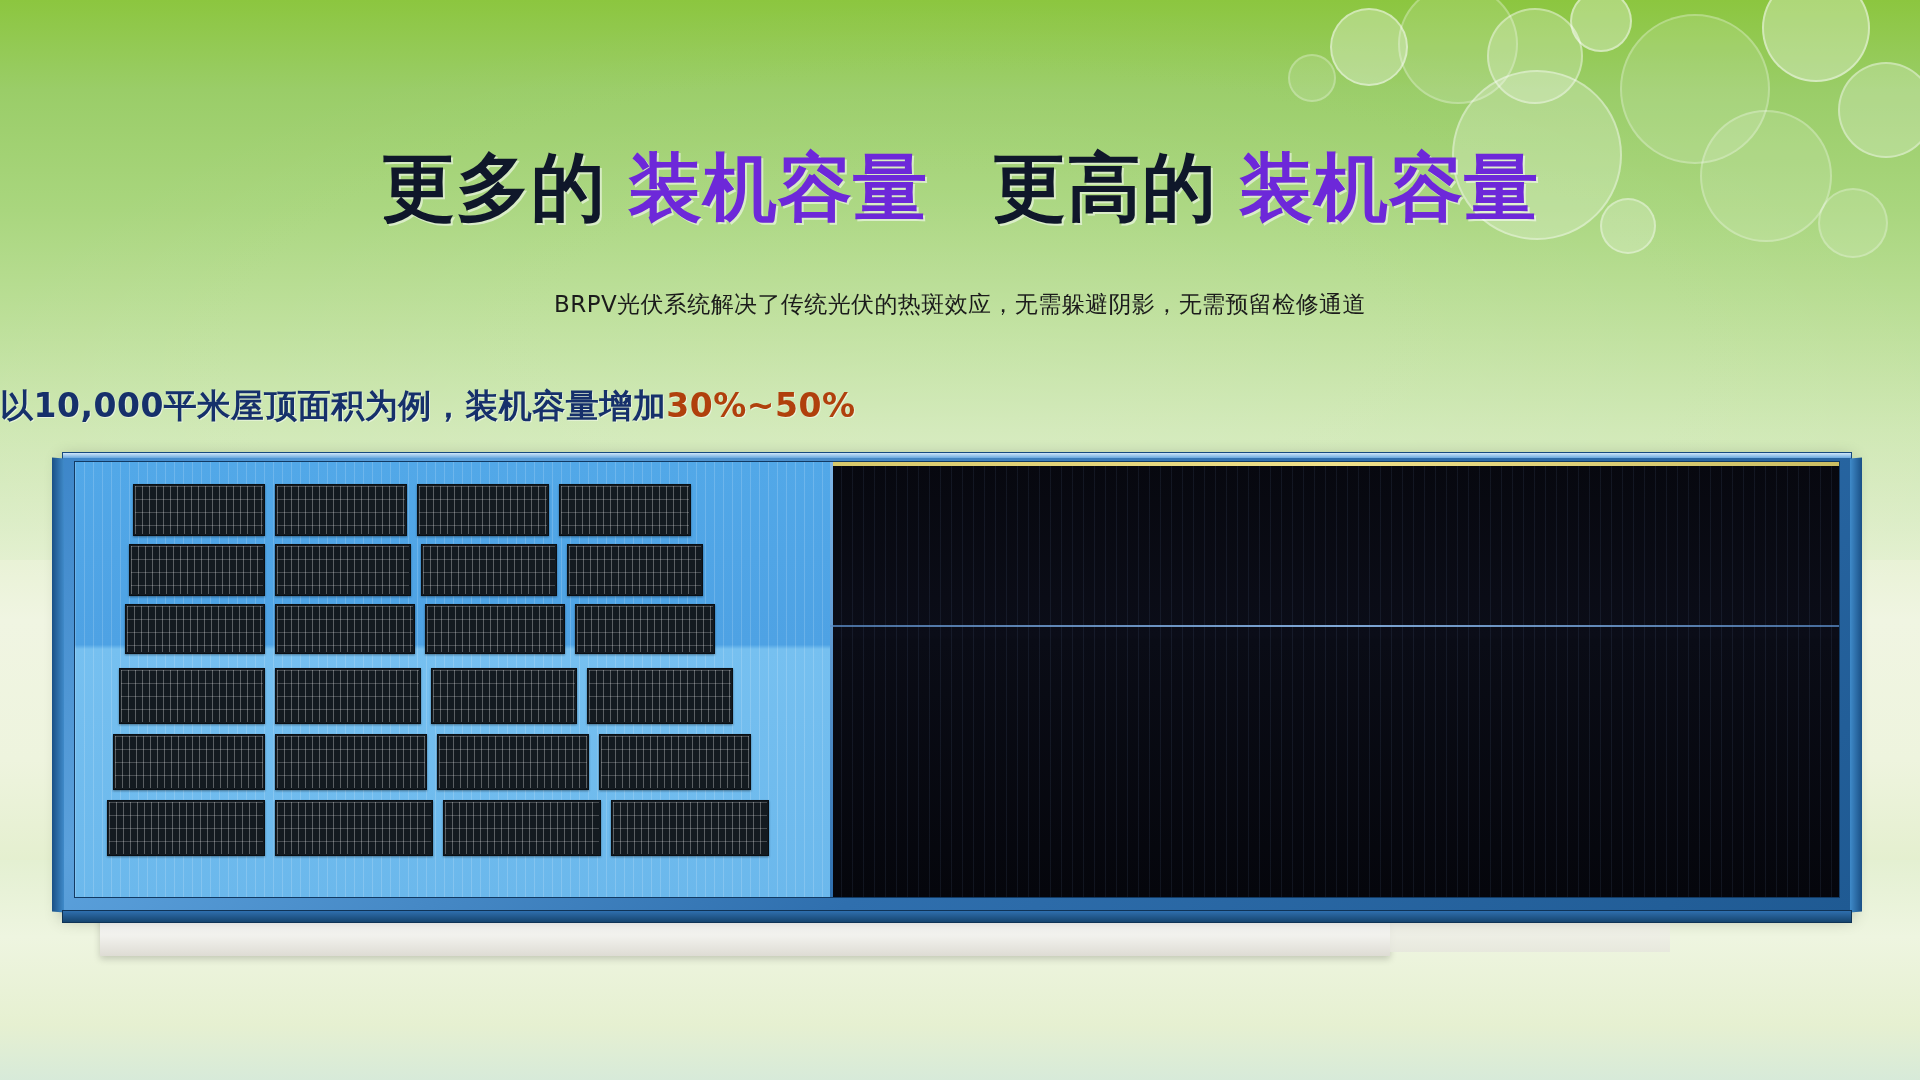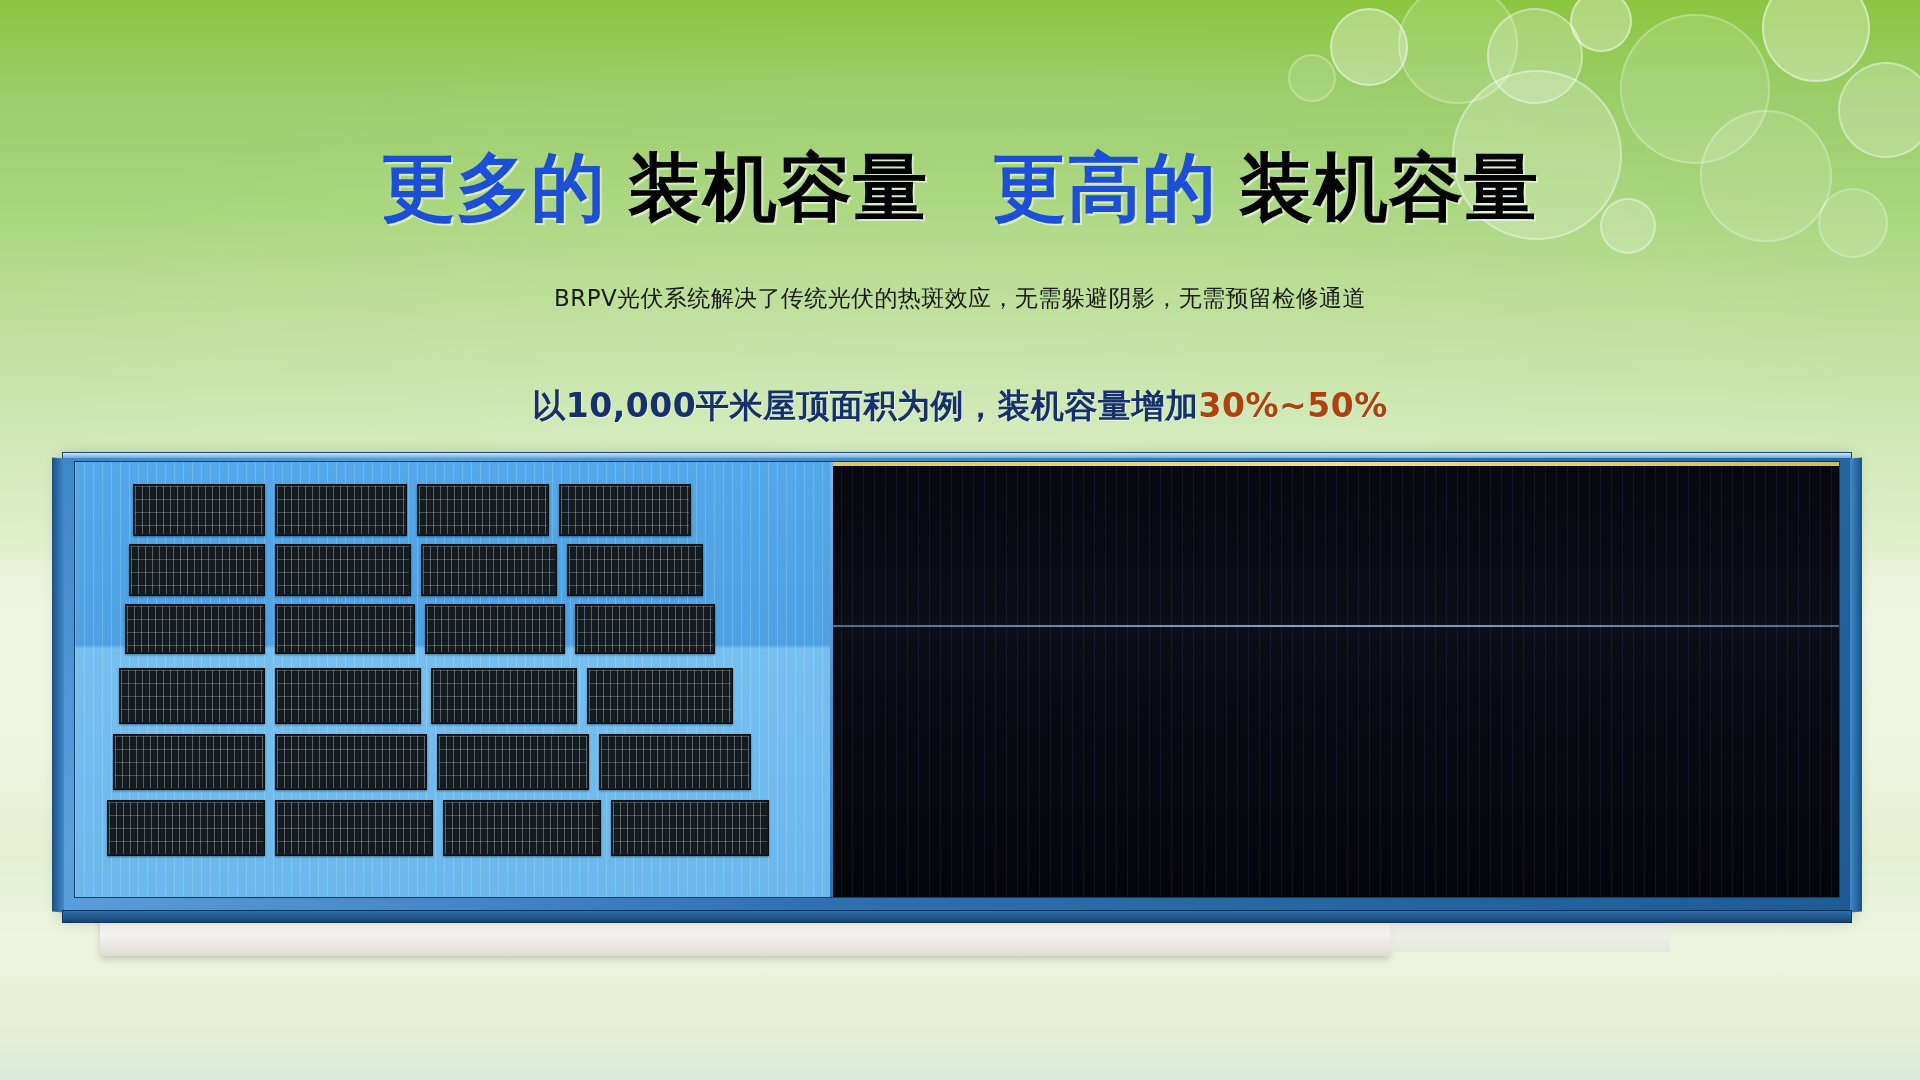--- a/index.html
+++ b/index.html
@@ -44,37 +44,36 @@
   .bubble.faint { background:rgba(255,255,255,0.13); border-color:rgba(255,255,255,0.24); }
 
   
   #title {
     position:absolute; top:150px; left:0; width:1920px;
     text-align:center;
     font-size:74px; font-weight:bold; line-height:1;
     letter-spacing:1px;
     white-space:nowrap;
   }
-  #title .red { color:#1d4ed8; text-shadow:2px 2px 0 rgba(255,255,255,.55);text-align:center; }
-  #title .navy { color:#000000; text-shadow:2px 2px 0 rgba(255,255,255,.55); }
+  #title .red { color:#0f172a; text-shadow:2px 2px 0 rgba(255,255,255,.55);text-align:center; }
+  #title .navy { color:#6d28d9; text-shadow:2px 2px 0 rgba(255,255,255,.55); }
   #title .sp { display:inline-block; width:22px; }
   #title .gap { display:inline-block; width:64px; }
 
   
   #sub {
-    position:absolute; top:280px; left:0; width:1920px;
+    position:absolute; top:286px; left:0; width:1920px;
     text-align:center; color:#1b1b1b;
     font-size:23px; line-height:37px;
     letter-spacing:0.4px;
   }
 
   
   #emph {
     position:absolute; top:384px; left:0; width:1920px;
-    text-align:center;
     font-size:33px; font-weight:bold; color:#16306b;
     letter-spacing:0.5px;
     text-shadow:1px 1px 0 rgba(255,255,255,.5);
   }
   #emph .pct { color:#b0400c; }
 
   
   .cmp { position:absolute; display:flex; align-items:center; }
   #cmp-left  { top:476px; left:155px; }
   #cmp-right { top:478px; left:868px; }

